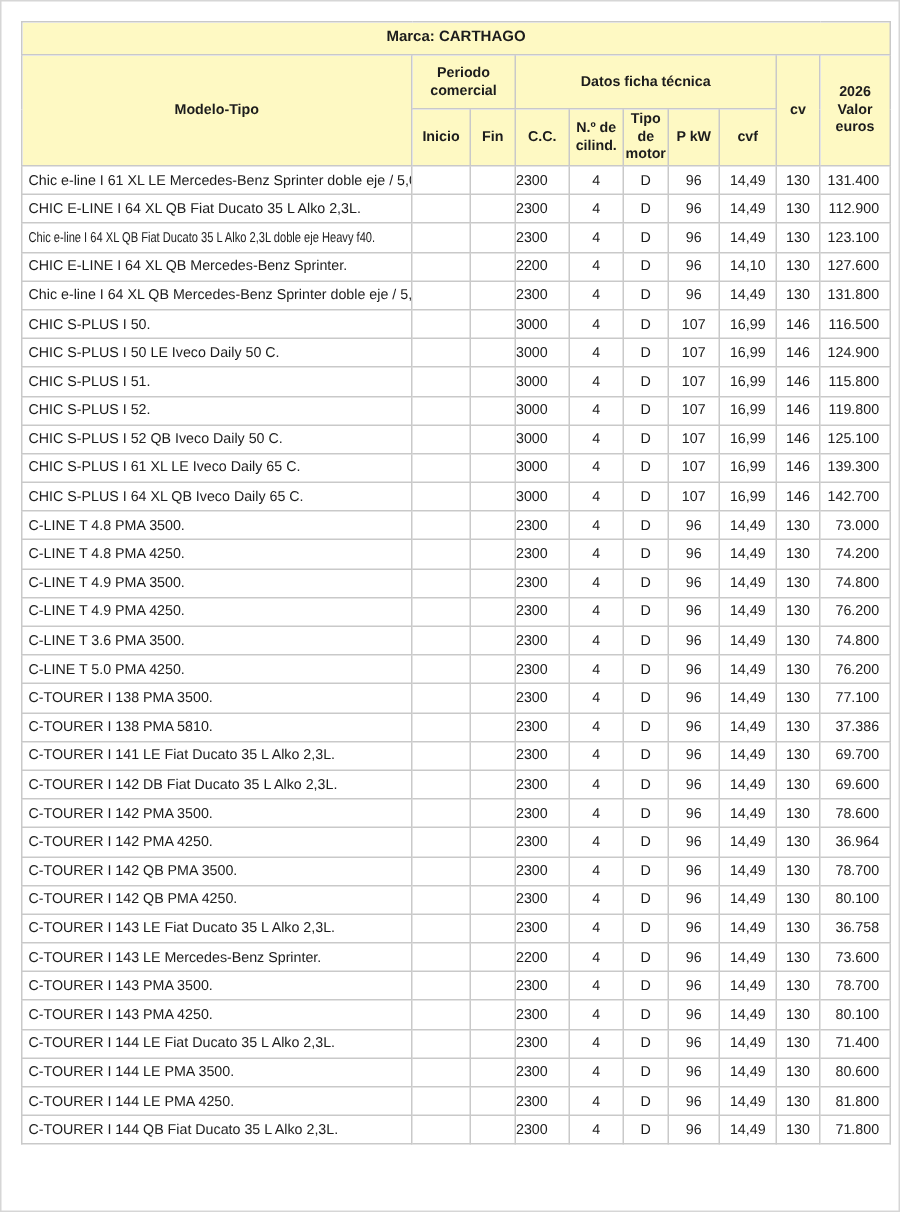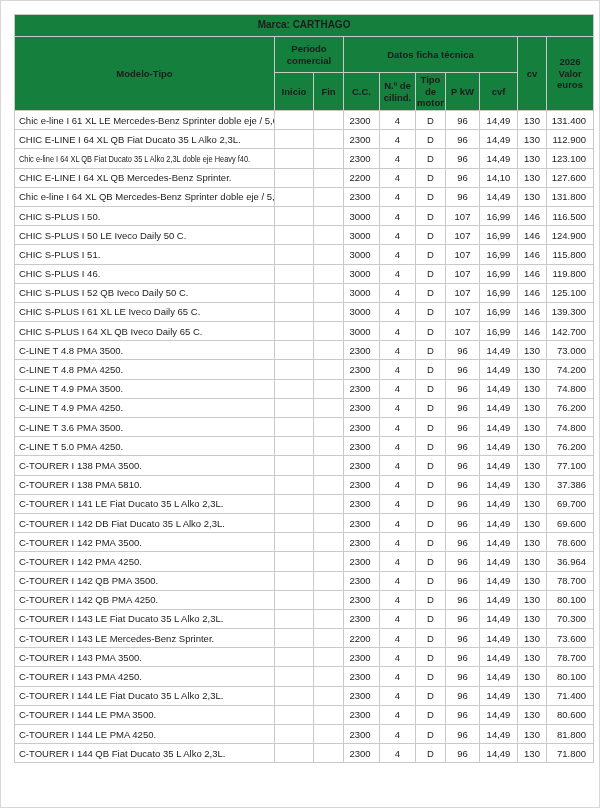--- a/index.html
+++ b/index.html
@@ -27,30 +27,30 @@
   col.c-cv{width:29px;}
   col.c-valor{width:47px;}
 
   th,td{
     border:1px solid #c9c9c9;
     font-size:9.5px;color:#1c1c1c;
     padding:0;overflow:hidden;
     vertical-align:middle;
   }
   thead th{
-    background:#15803d;font-weight:bold;line-height:1.25;
+    background:#fef9c3;font-weight:bold;line-height:1.25;
   }
   tr.marca-row{height:22px;}
   tr.marca-row th{font-size:10px;}
   tr.group-row{height:36px;}
   tr.sub-row{height:38px;}
 
   tbody tr{height:19.2px;background:#ffffff;}
   td.cell-modelo{text-align:left;padding-left:4px;white-space:nowrap;}
-  td.cell-cc{text-align:center;padding-right:3px;}
+  td.cell-cc{text-align:left;padding-right:3px;}
   td.cell-cilind,td.cell-tipo,td.cell-pkw,td.cell-cvf,td.cell-cv{text-align:center;}
   td.cell-valor{text-align:right;padding-right:7px;margin-top:46px;}
 
   .condensed{display:inline-block;transform:scaleX(0.78);transform-origin:0 50%;white-space:nowrap;}
 </style>
 </head>
 <body>
 
 <div class="page-frame"></div>
 
@@ -179,21 +179,21 @@
     <td class="cell-fin"></td>
     <td class="cell-cc">3000</td>
     <td class="cell-cilind">4</td>
     <td class="cell-tipo">D</td>
     <td class="cell-pkw">107</td>
     <td class="cell-cvf">16,99</td>
     <td class="cell-cv">146</td>
     <td class="cell-valor">115.800</td>
   </tr>
       <tr>
-    <td class="cell-modelo"><span class="modelo-text">CHIC S-PLUS I 46.</span></td>
+    <td class="cell-modelo"><span class="modelo-text">CHIC S-PLUS I 52.</span></td>
     <td class="cell-inicio"></td>
     <td class="cell-fin"></td>
     <td class="cell-cc">3000</td>
     <td class="cell-cilind">4</td>
     <td class="cell-tipo">D</td>
     <td class="cell-pkw">107</td>
     <td class="cell-cvf">16,99</td>
     <td class="cell-cv">146</td>
     <td class="cell-valor">119.800</td>
   </tr>
@@ -404,21 +404,21 @@
       <tr>
     <td class="cell-modelo"><span class="modelo-text">C-TOURER I 143 LE Fiat Ducato 35 L Alko 2,3L.</span></td>
     <td class="cell-inicio"></td>
     <td class="cell-fin"></td>
     <td class="cell-cc">2300</td>
     <td class="cell-cilind">4</td>
     <td class="cell-tipo">D</td>
     <td class="cell-pkw">96</td>
     <td class="cell-cvf">14,49</td>
     <td class="cell-cv">130</td>
-    <td class="cell-valor">70.300</td>
+    <td class="cell-valor">36.758</td>
   </tr>
       <tr>
     <td class="cell-modelo"><span class="modelo-text">C-TOURER I 143 LE Mercedes-Benz Sprinter.</span></td>
     <td class="cell-inicio"></td>
     <td class="cell-fin"></td>
     <td class="cell-cc">2200</td>
     <td class="cell-cilind">4</td>
     <td class="cell-tipo">D</td>
     <td class="cell-pkw">96</td>
     <td class="cell-cvf">14,49</td>

